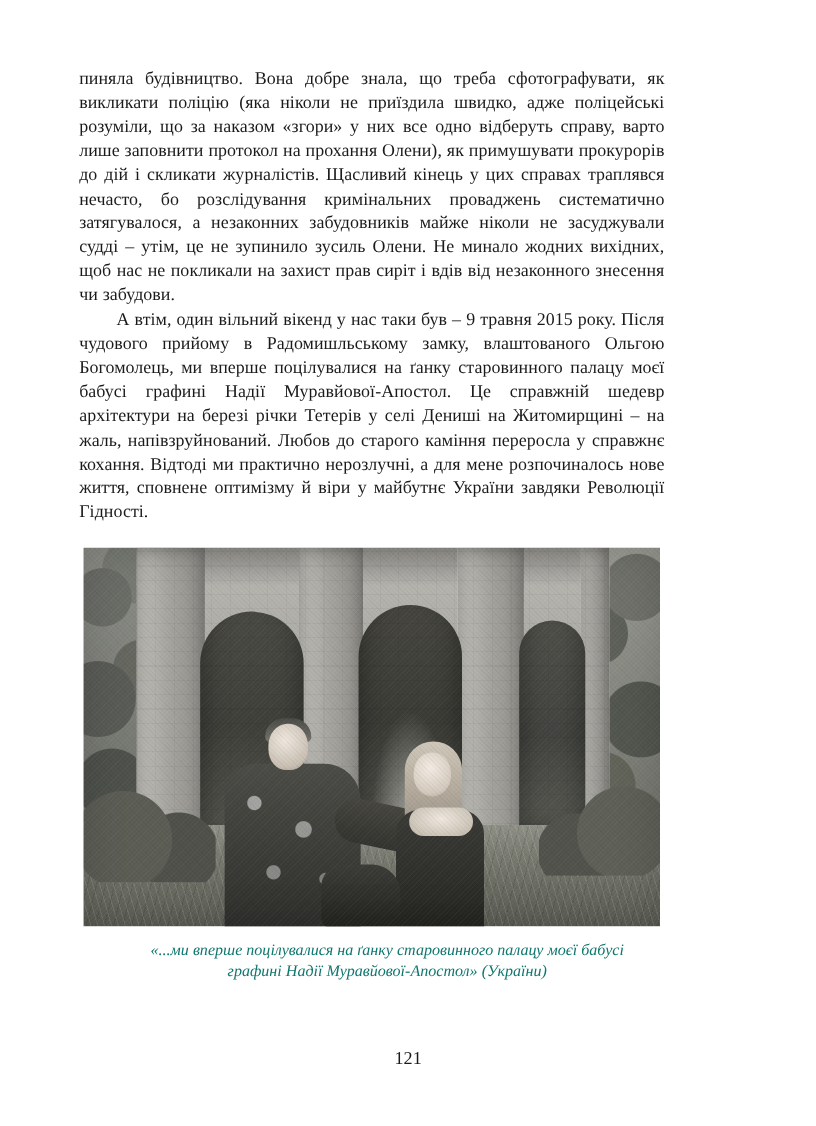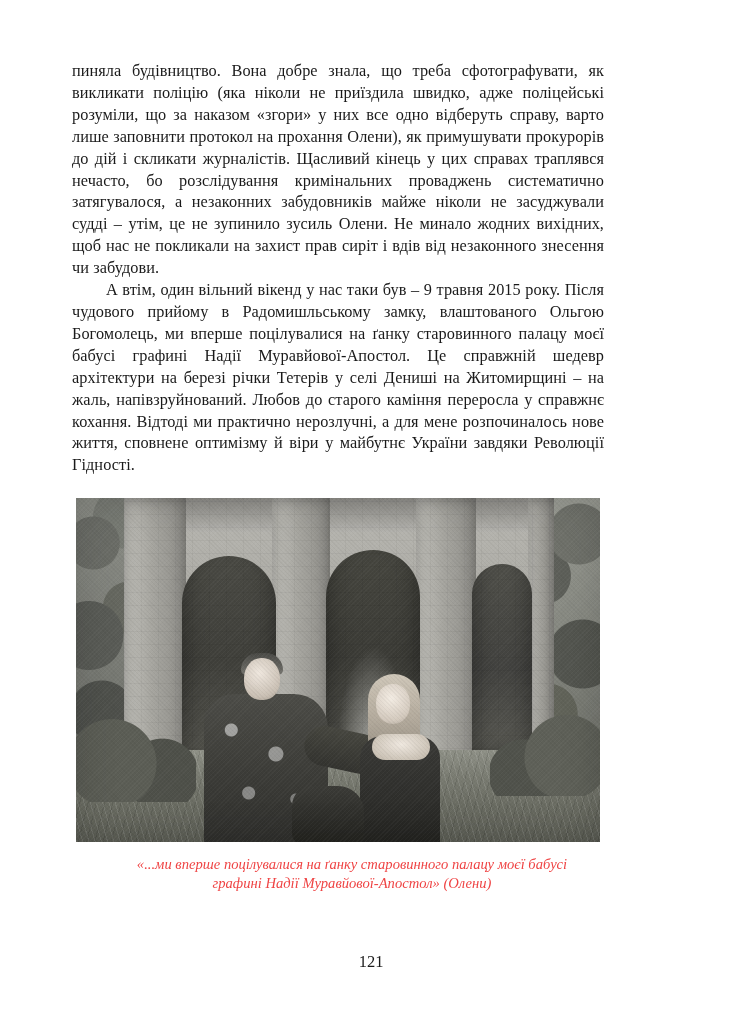--- a/index.html
+++ b/index.html
@@ -229,21 +229,21 @@
       repeating-linear-gradient(135deg, rgba(255,255,255,0.03) 0 1px, transparent 1px 3px);
     pointer-events: none;
   }
   .caption {
     width: 560px;
     margin: 13px auto 0 auto;
     font-style: italic;
     font-size: 14.6px;
     line-height: 1.3;
     text-align: center;
-    color: #ef4444;
+    color: #0f766e;
   }
   .folio {
     position: absolute;
     left: 0;
     bottom: 52px;
     width: 742px;
     text-align: center;
     font-size: 16.5px;
     color: #1a1a1a;
   }
@@ -286,18 +286,18 @@
       <div class="woman-body"></div>
       <div class="woman-shoulder"></div>
       <div class="woman-head"></div>
       <div class="dog"></div>
       <div class="photo-shadow"></div>
       <div class="grain"></div>
     </div>
     <figcaption class="caption">
       <span>«...ми вперше поцілувалися на ґанку старовинного палацу моєї бабусі</span>
       <br>
-      <span>графині Надії Муравйової-Апостол» (Олени)</span>
+      <span>графині Надії Муравйової-Апостол» (України)</span>
     </figcaption>
   </figure>
 
   <div class="folio">121</div>
 </div>
 
 </body></html>

